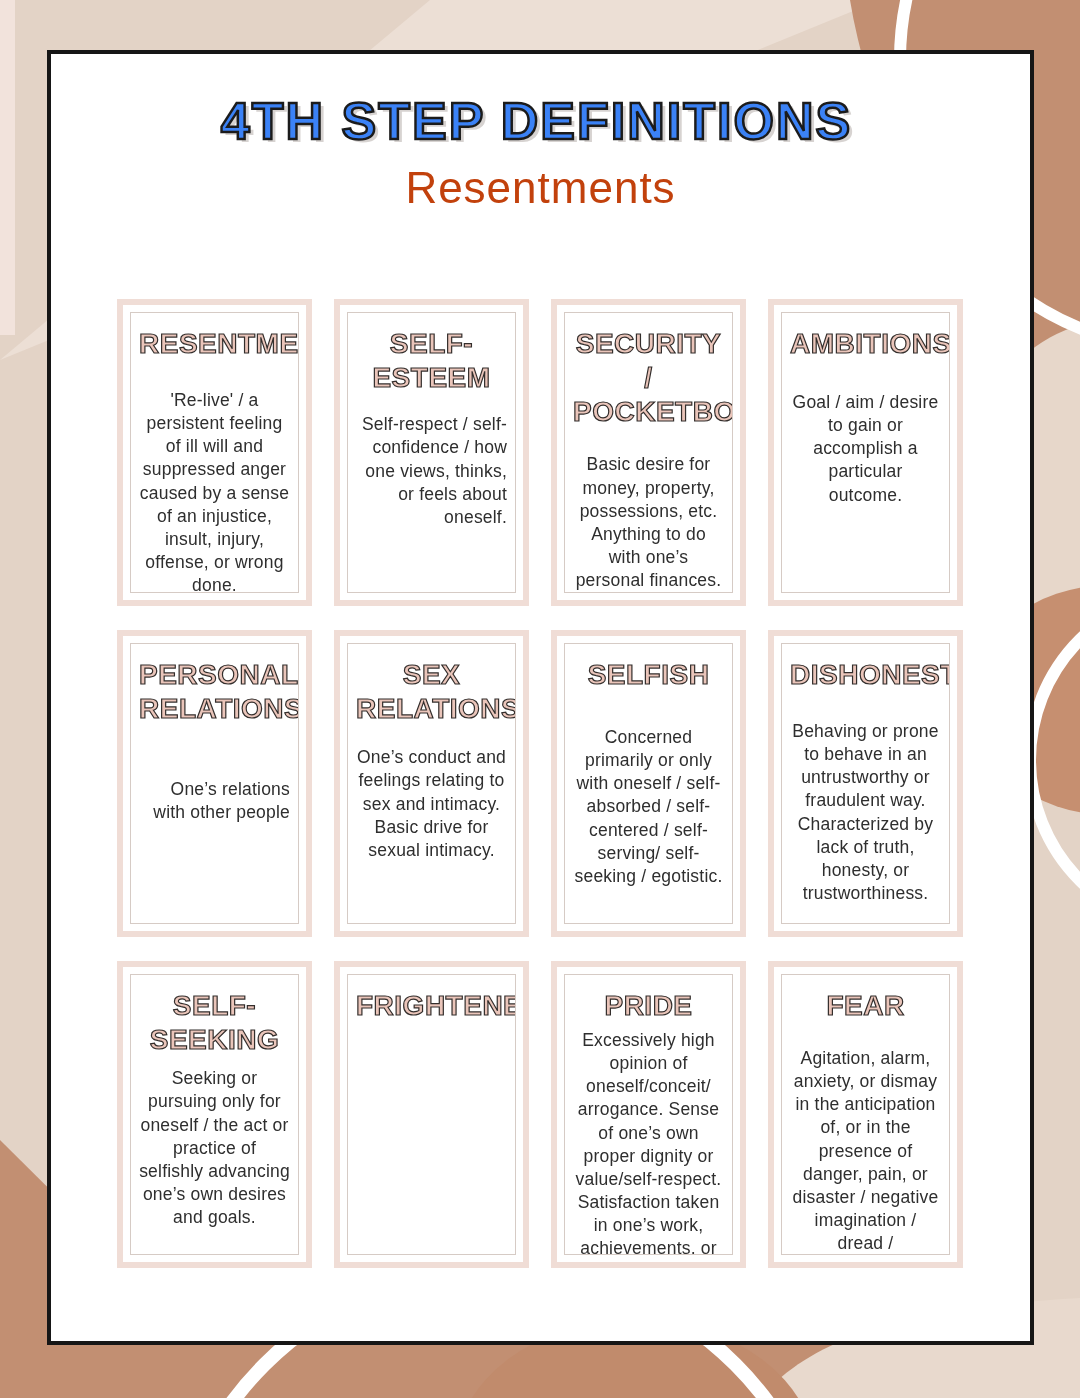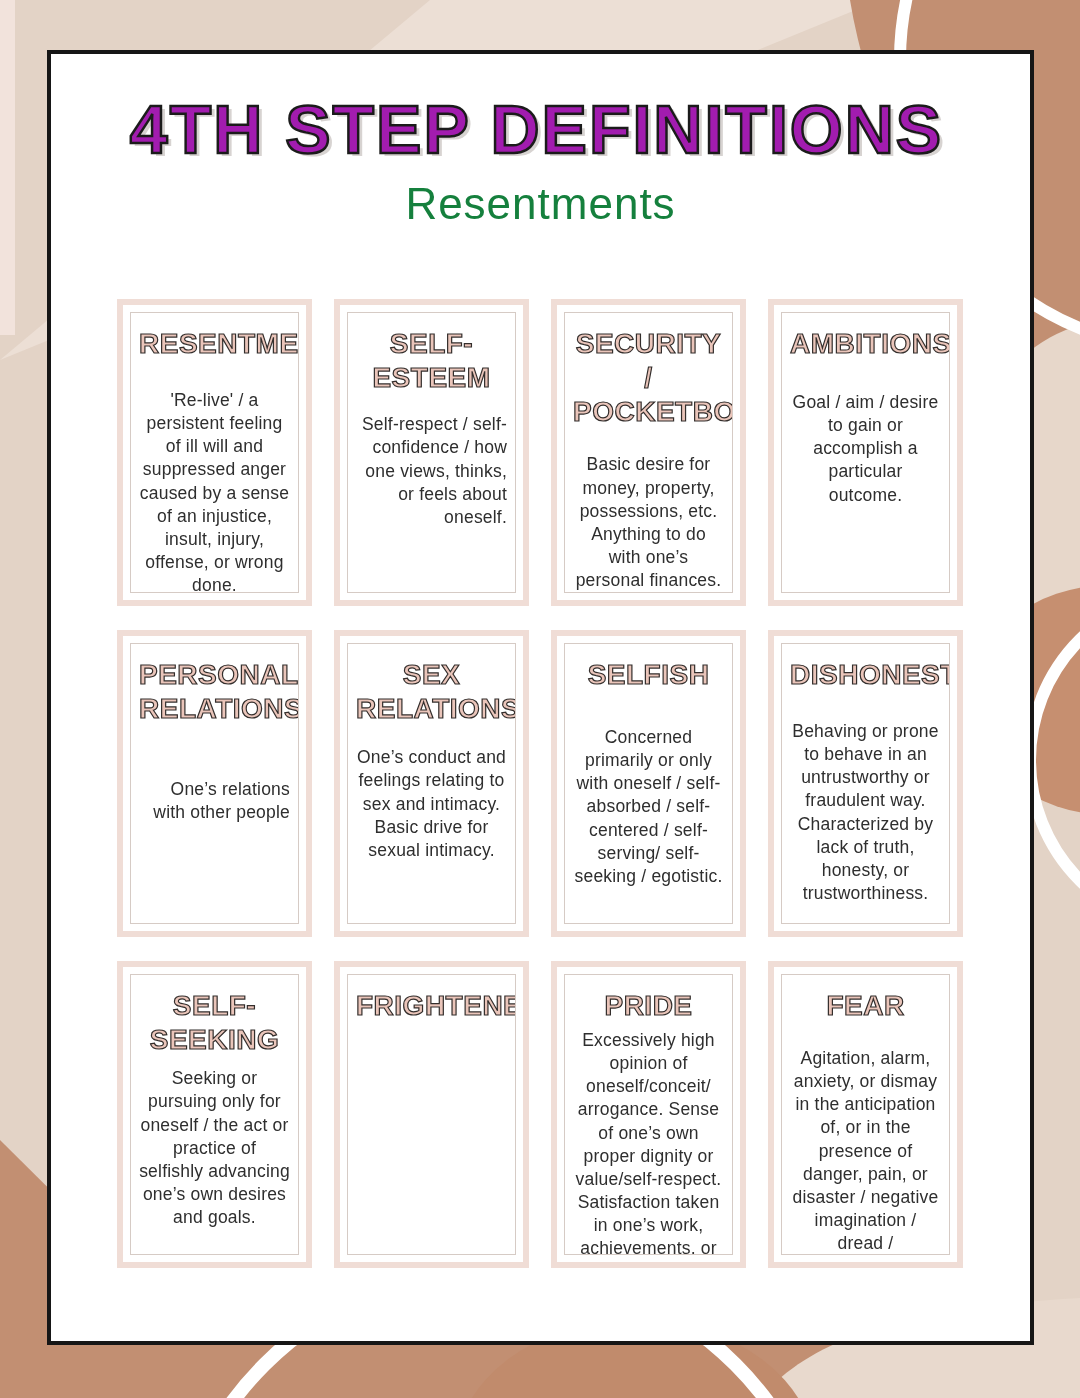--- a/index.html
+++ b/index.html
@@ -10,29 +10,29 @@
   }
   svg.bg{position:absolute;left:0;top:0;width:1080px;height:1398px;}
 
   .poster{
     position:absolute;left:47px;top:50px;width:987px;height:1295px;
     background:#ffffff;border:4px solid #161616;box-sizing:border-box;
     text-align:center;
   }
   .page-title{
     margin:40px 8px 0 0;
-    font-size:68px;font-weight:700;letter-spacing:2px;line-height:1.05;
-    color:#a21caf;
+    font-size:52px;font-weight:700;letter-spacing:2px;line-height:1.05;
+    color:#3b82f6;
     -webkit-text-stroke:2.5px #1b1b1b;
     text-shadow:4px 3px 0 rgba(140,130,124,0.35);
     white-space:nowrap;
   }
   .page-subtitle{
     margin:14px 0 0 0;
-    font-size:44px;font-weight:400;letter-spacing:1px;color:#15803d;
+    font-size:44px;font-weight:400;letter-spacing:1px;color:#c2410c;
   }
   .grid{
     position:absolute;left:66px;top:245px;width:846px;
     display:grid;grid-template-columns:repeat(4,195px);
     grid-auto-rows:307px;column-gap:22px;row-gap:24px;
   }
   .card{
     box-sizing:border-box;background:#fff;
     border:6px solid #f0ddd6;padding:7px;height:100%;
   }

